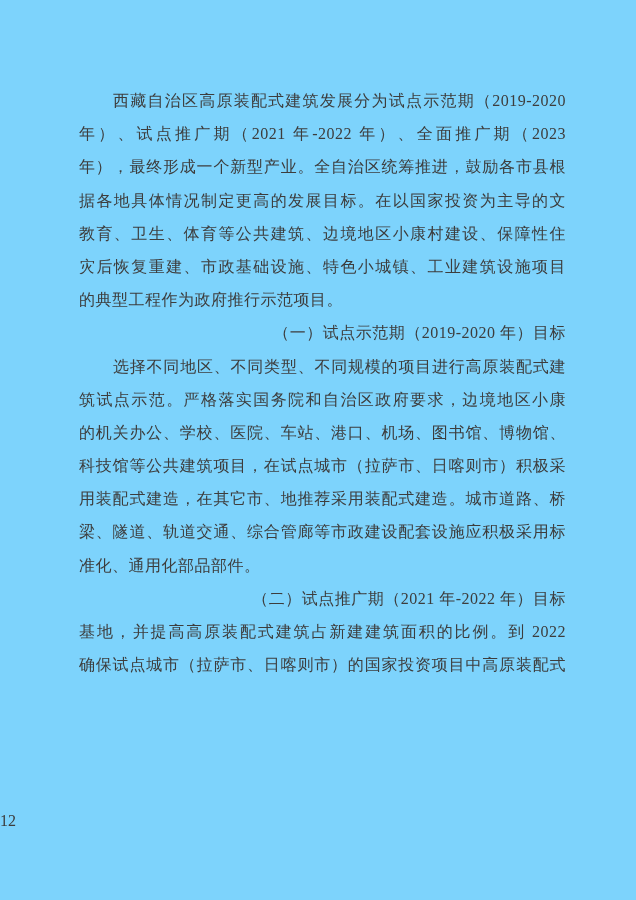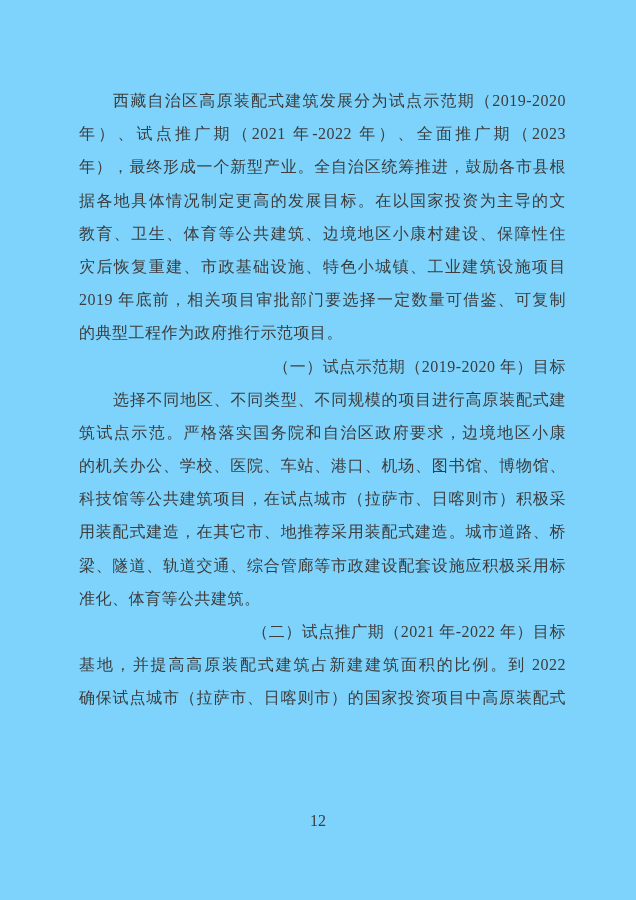--- a/index.html
+++ b/index.html
@@ -38,45 +38,43 @@
   }
   .line.indent {
     padding-left: 34px;
     text-align: right;
   }
   .page-number {
     position: absolute;
     left: 0;
     top: 808px;
     width: 100%;
-    text-align: center;
     font-size: 16px;
     line-height: 26px;
     color: #3d3d3d;
   }
 </style>
 </head>
 <body>
 
 <div class="page">
   <div class="text-block">
       <div class="line indent">西藏自治区高原装配式建筑发展分为试点示范期（2019-2020</div>
       <div class="line">年）、试点推广期（2021 年-2022 年）、全面推广期（2023 年-2025</div>
       <div class="line">年），最终形成一个新型产业。全自治区统筹推进，鼓励各市县根</div>
       <div class="line">据各地具体情况制定更高的发展目标。在以国家投资为主导的文化、</div>
       <div class="line">教育、卫生、体育等公共建筑、边境地区小康村建设、保障性住房、</div>
       <div class="line">灾后恢复重建、市政基础设施、特色小城镇、工业建筑设施项目中，</div>
-      <div class="line">2019 年底前，相关项目审批部门要选择一定数量可借鉴、可复制</div>
       <div class="line no-justify">的典型工程作为政府推行示范项目。</div>
       <div class="line indent no-justify">（一）试点示范期（2019-2020 年）目标</div>
       <div class="line indent">选择不同地区、不同类型、不同规模的项目进行高原装配式建</div>
       <div class="line">筑试点示范。严格落实国务院和自治区政府要求，边境地区小康村、</div>
       <div class="line">的机关办公、学校、医院、车站、港口、机场、图书馆、博物馆、</div>
       <div class="line">科技馆等公共建筑项目，在试点城市（拉萨市、日喀则市）积极采</div>
       <div class="line">用装配式建造，在其它市、地推荐采用装配式建造。城市道路、桥</div>
       <div class="line">梁、隧道、轨道交通、综合管廊等市政建设配套设施应积极采用标</div>
-      <div class="line no-justify">准化、体育等公共建筑。</div>
+      <div class="line no-justify">准化、通用化部品部件。</div>
       <div class="line indent no-justify">（二）试点推广期（2021 年-2022 年）目标</div>
       <div class="line">基地，并提高高原装配式建筑占新建建筑面积的比例。到 2022 年，</div>
       <div class="line">确保试点城市（拉萨市、日喀则市）的国家投资项目中高原装配式</div>
     </div>
   <div class="page-number">12</div>
 </div>
 
 </body></html>

